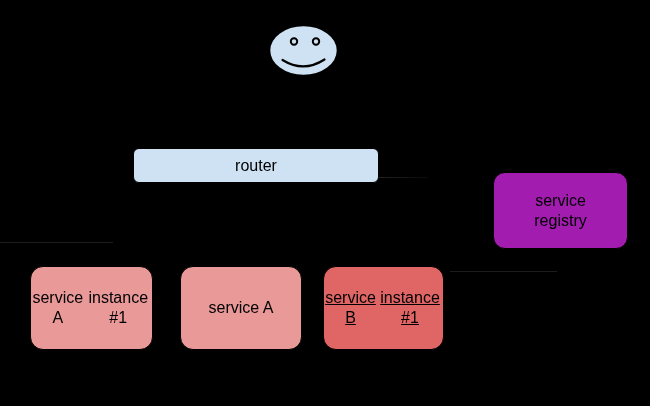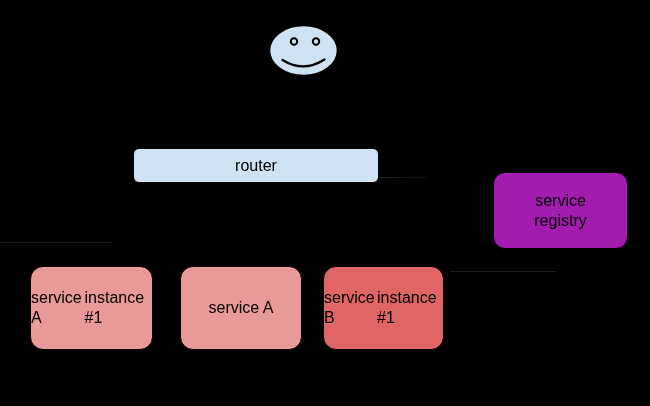--- a/index.html
+++ b/index.html
@@ -16,20 +16,21 @@
     font-family: "Liberation Sans", sans-serif;
     color: #000000;
   }
   .node {
     position: absolute;
     box-sizing: border-box;
     border: 1.5px solid #000000;
     display: flex;
     align-items: center;
     justify-content: center;
+    text-align: center;
     font-size: 16px;
     line-height: 20px;
     color: #000000;
   }
   .node .line { display: block; }
   .router-box {
     left: 133px; top: 148px; width: 246px; height: 35px;
     background: #cfe2f3;
     border-radius: 6px;
   }
@@ -39,21 +40,21 @@
     border-radius: 12px;
     flex-direction: column;
   }
   .instance-box {
     top: 266px; width: 123px; height: 84px;
     background: #ea9999;
     border-radius: 13px;
   }
   .instance-a1 { left: 30px; }
   .instance-a2 { left: 180px; width: 122px; }
-  .instance-b1 { left: 323px; width: 121px; background: #e06666; }
+  .instance-b1 { left: 323px; width: 121px; background: #e06666; text-decoration: underline; }
   .client-figure {
     position: absolute;
     left: 268px; top: 24px; width: 71px; height: 53px;
   }
   .client-figure svg { display: block; width: 100%; height: 100%; }
   .connector {
     position: absolute;
     height: 1px;
     background: #1c1c1c;
   }

